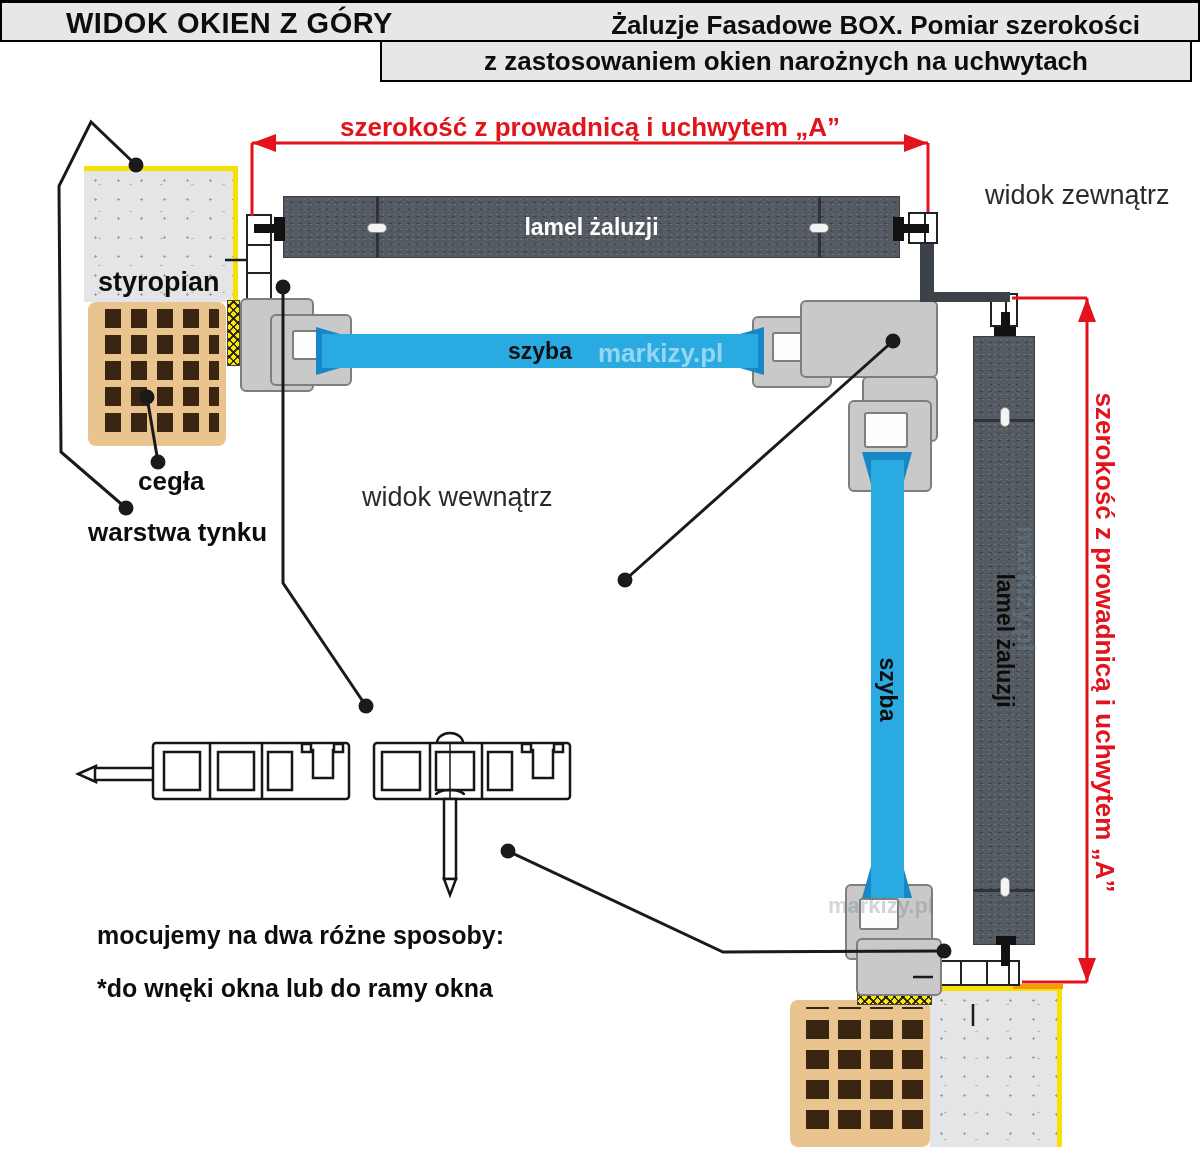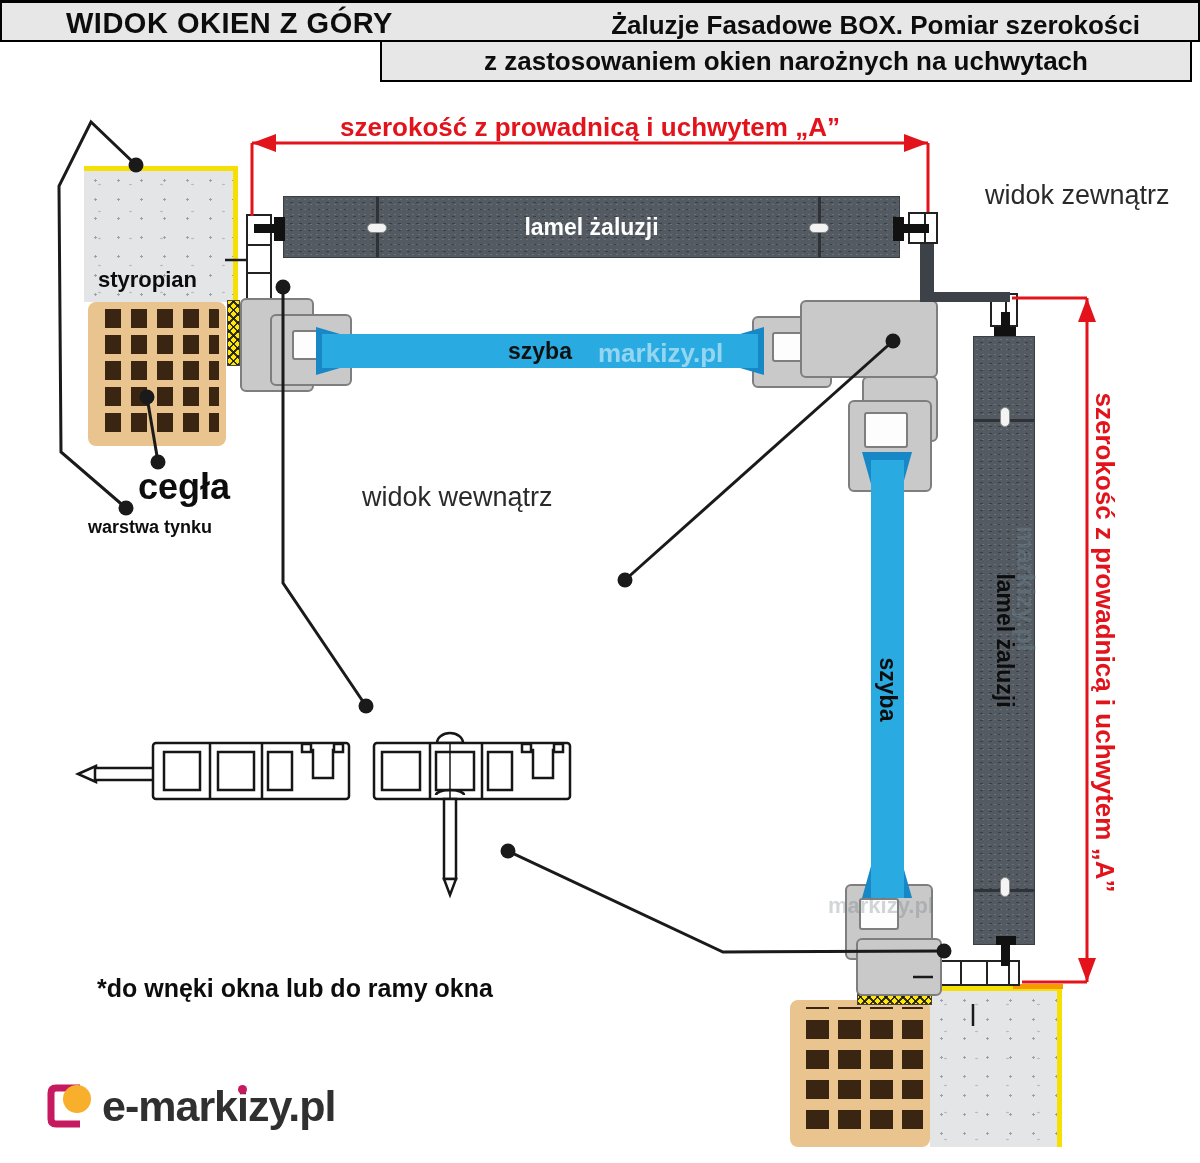--- a/index.html
+++ b/index.html
@@ -240,33 +240,27 @@
       <path d="M436,795 a14,5 0 0 1 28,0" fill="none"></path>
       <rect x="444" y="799" width="12" height="80"></rect>
       <polygon points="444,879 456,879 450,895"></polygon>
       <line x1="450" y1="743" x2="450" y2="799" stroke-width="1.5"></line>
     </g>
   </svg>
 
   <div class="lbl dim" style="left:250px;top:112px;width:680px;">szerokość z prowadnicą i uchwytem „A”</div>
   <div class="lbl dim rot" style="left:759px;top:627px;width:690px;">szerokość z prowadnicą i uchwytem „A”</div>
 
-  <div class="lbl bold" style="left:98px;top:267px;font-size:22px;text-align:right;">styropian</div>
-  <div class="lbl bold" style="left:138px;top:466px;font-size:36px;">cegła</div>
-  <div class="lbl bold" style="left:88px;top:517px;font-size:18px;">warstwa tynku</div>
+  <div class="lbl bold" style="left:98px;top:267px;font-size:27px;text-align:right;">styropian</div>
+  <div class="lbl bold" style="left:138px;top:466px;font-size:26px;">cegła</div>
+  <div class="lbl bold" style="left:88px;top:517px;font-size:26px;">warstwa tynku</div>
   <div class="lbl view-lbl" style="left:985px;top:180px;">widok zewnątrz</div>
   <div class="lbl view-lbl" style="left:362px;top:482px;">widok wewnątrz</div>
 
+  <div class="lbl note-lbl" style="left:97px;top:921px;">mocujemy na dwa różne sposoby:</div>
   <div class="lbl note-lbl" style="left:97px;top:958px;margin-top:16px;">*do wnęki okna lub do ramy okna</div>
 
   <div class="wm" style="left:598px;top:338px;font-size:26px;color:rgba(255,255,255,.5);">markizy.pl</div>
   <div class="wm rot" style="left:925px;top:573px;width:200px;font-size:26px;color:rgba(120,150,170,.28);">markizy.pl</div>
   <div class="wm" style="left:828px;top:893px;font-size:22px;color:rgba(110,120,130,.3);">markizy.pl</div>
 
-  <div class="logo">
-    <svg width="48" height="56" viewBox="0 0 48 56">
-      <path d="M34,10 H10 Q5,10 5,15 V41 Q5,46 10,46 H34" fill="none" stroke="#c6195f" stroke-width="7"></path>
-      <circle cx="31" cy="21" r="14" fill="#f8b02c"></circle>
-    </svg>
-    <div class="logo-text"><span>e-mark</span><span class="logo-i"><span>i</span><span class="idot"></span></span><span>zy.pl</span></div>
-  </div>
 
 </div>
 
 </body></html>

